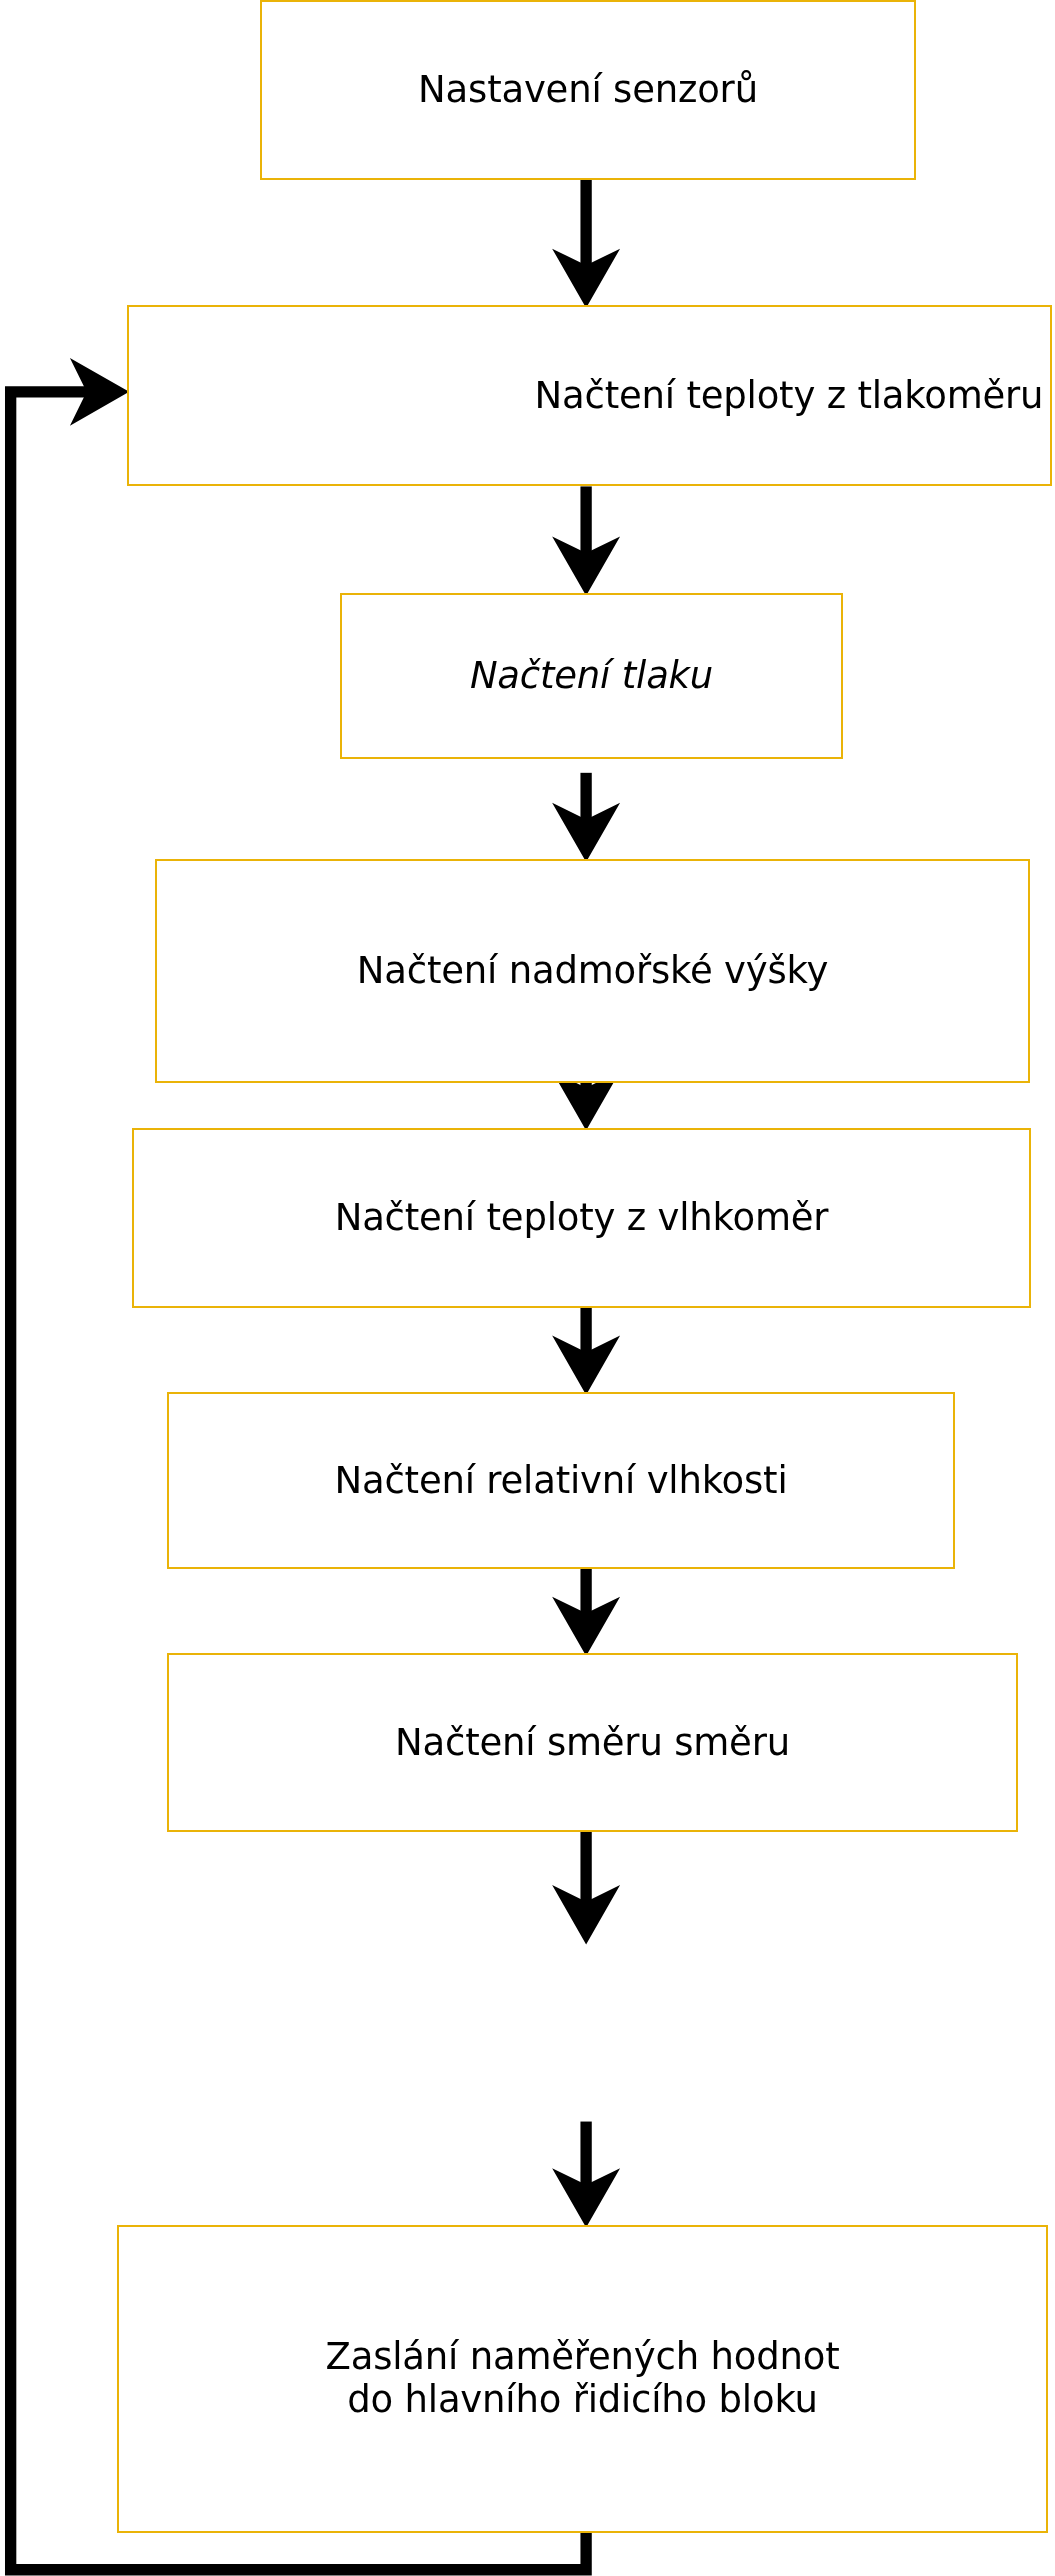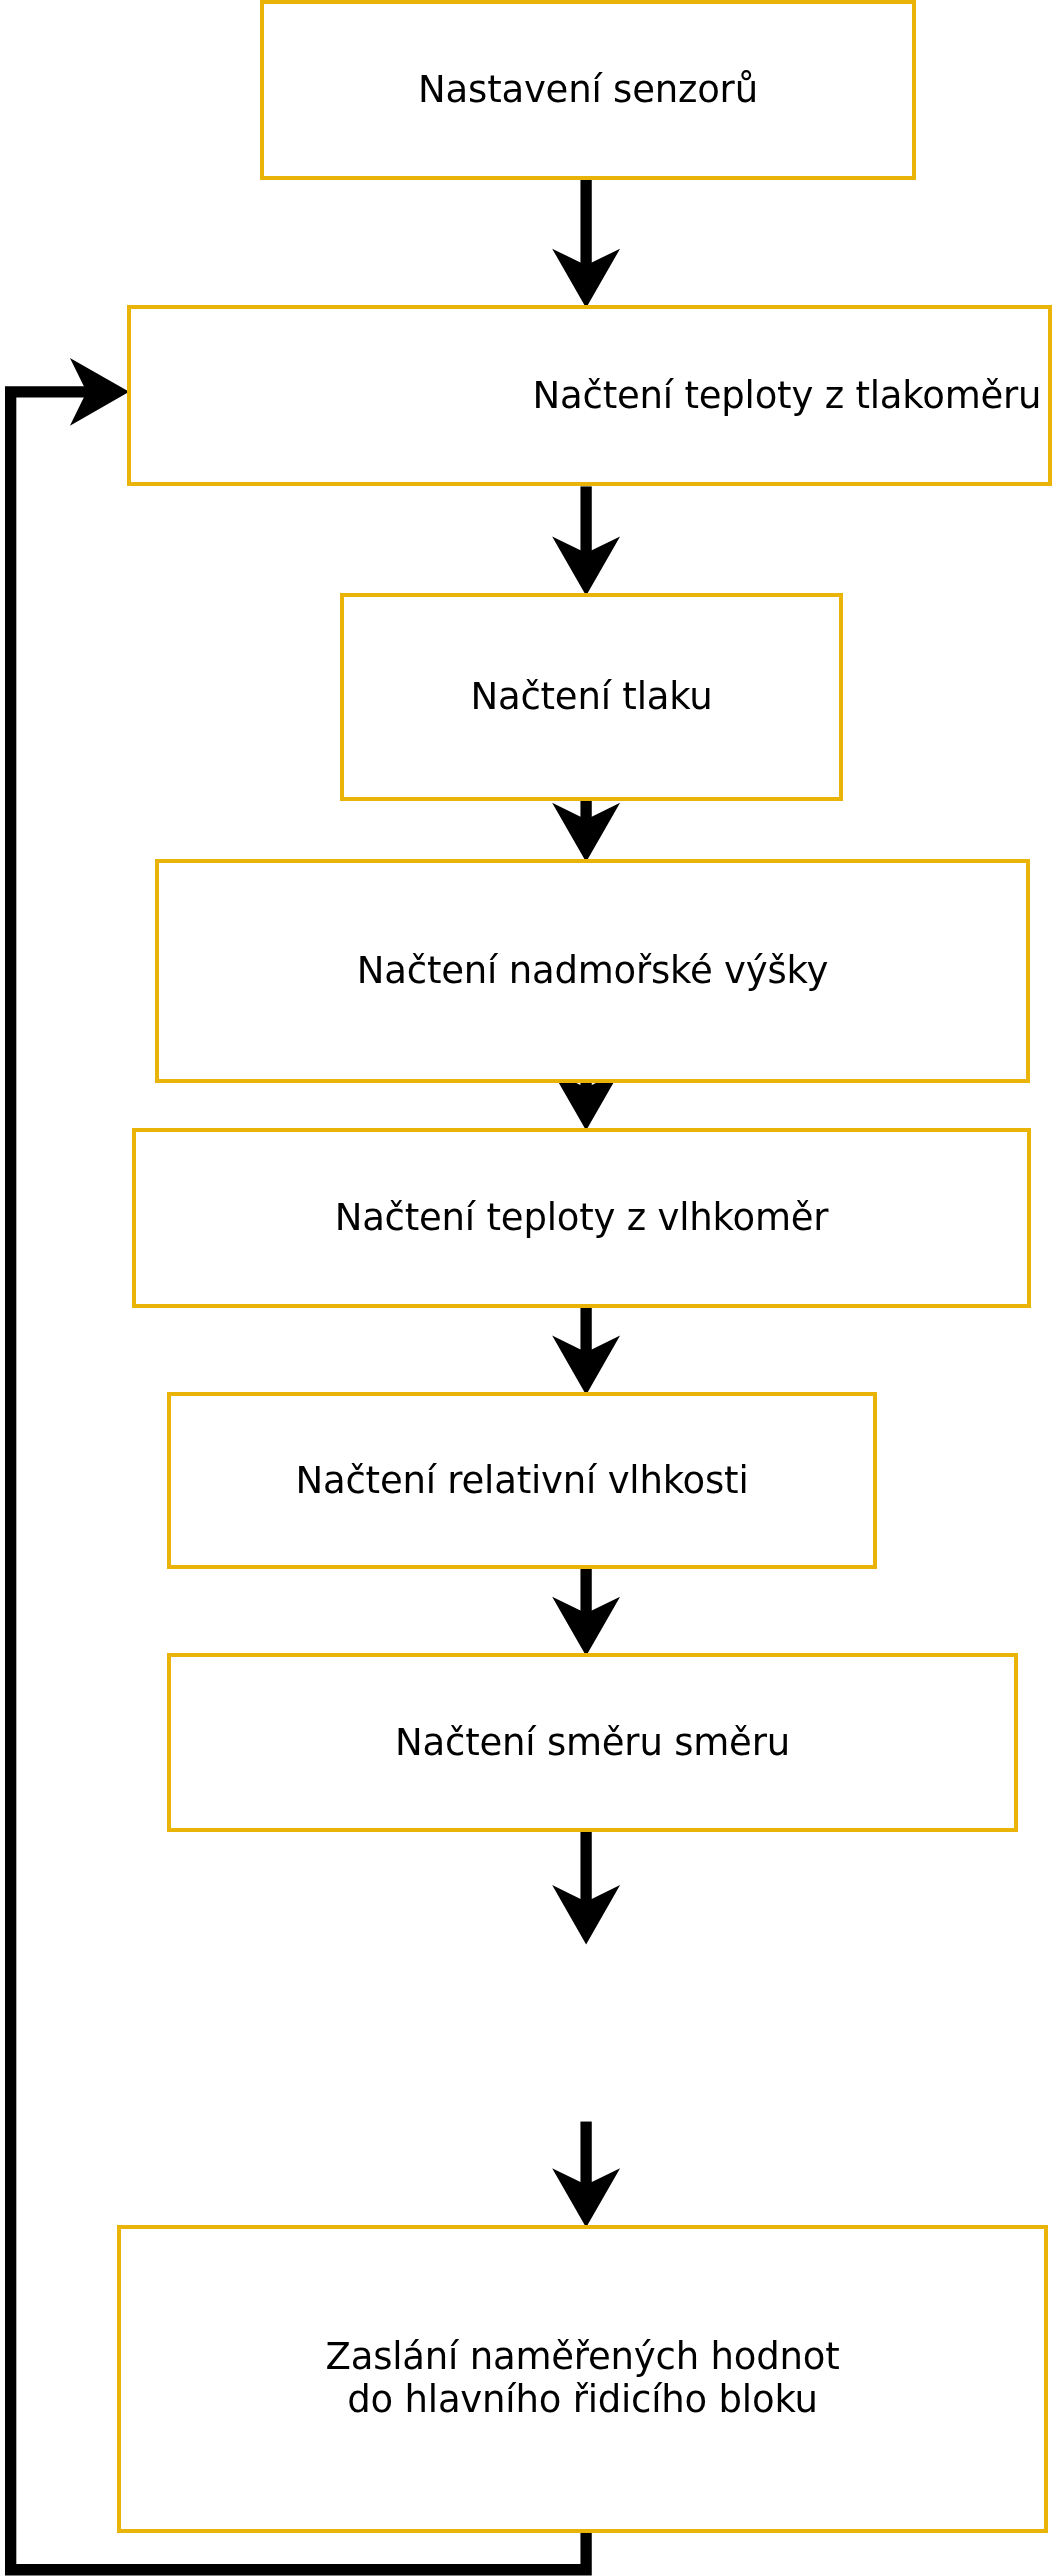--- a/index.html
+++ b/index.html
@@ -22,21 +22,21 @@
     position: absolute;
     left: 0;
     top: 0;
     width: 1055px;
     height: 2576px;
     display: block;
   }
   .node-box {
     position: absolute;
     box-sizing: border-box;
-    border: 4px solid #eab308;
+    border: 2px solid #eab308;
     background: #ffffff;
     display: flex;
     align-items: center;
     justify-content: center;
     z-index: 3;
   }
   .node-label {
     font-family: "DejaVu Sans", "Liberation Sans", sans-serif;
     font-size: 37px;
     line-height: 1.22;
@@ -104,33 +104,33 @@
   </svg>
 
   <div class="node-box" style="left:260px; top:0px; width:656px; height:180px;">
     <span class="node-label">Nastavení senzorů</span>
   </div>
 
   <div class="node-box" style="left:127px; top:305px; width:925px; height:181px;justify-content:flex-end;">
     <span class="node-label">Načtení teploty z tlakoměru</span>
   </div>
 
-  <div class="node-box" style="left:340px; top:593px; width:503px; height:208px;">
+  <div class="node-box" style="left:340px; top:593px; width:503px; height:166px;font-style:italic;">
     <span class="node-label">Načtení tlaku</span>
   </div>
 
   <div class="node-box" style="left:155px; top:859px; width:875px; height:224px;">
     <span class="node-label">Načtení nadmořské výšky</span>
   </div>
 
   <div class="node-box" style="left:132px; top:1128px; width:899px; height:180px;">
     <span class="node-label">Načtení teploty z vlhkoměr</span>
   </div>
 
-  <div class="node-box" style="left:167px; top:1392px; width:710px; height:177px;">
+  <div class="node-box" style="left:167px; top:1392px; width:788px; height:177px;">
     <span class="node-label">Načtení relativní vlhkosti</span>
   </div>
 
   <div class="node-box" style="left:167px; top:1653px; width:851px; height:179px;">
     <span class="node-label">Načtení směru směru</span>
   </div>
 
 
   <div class="node-box" style="left:117px; top:2225px; width:931px; height:308px;">
     <span class="node-label two-line">Zaslání naměřených hodnot

